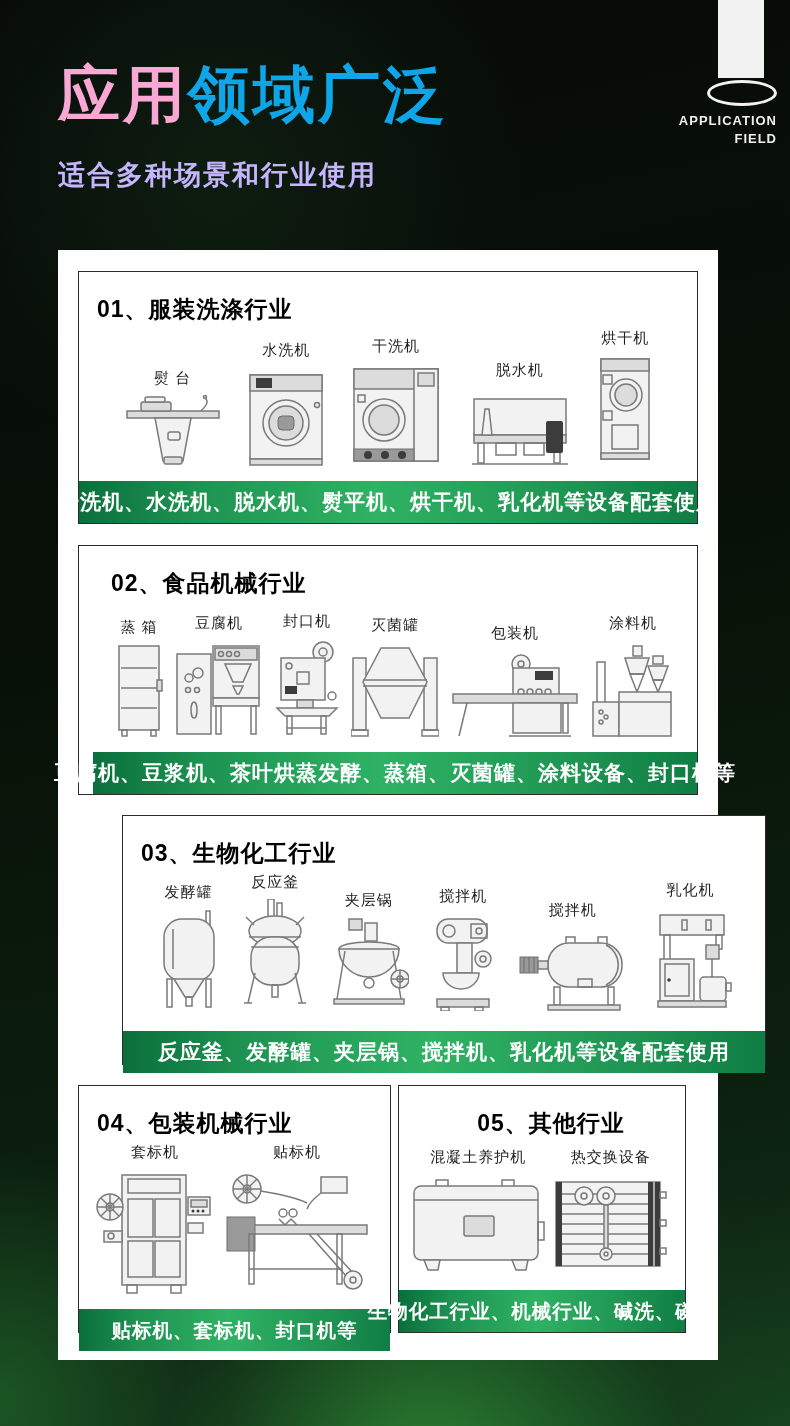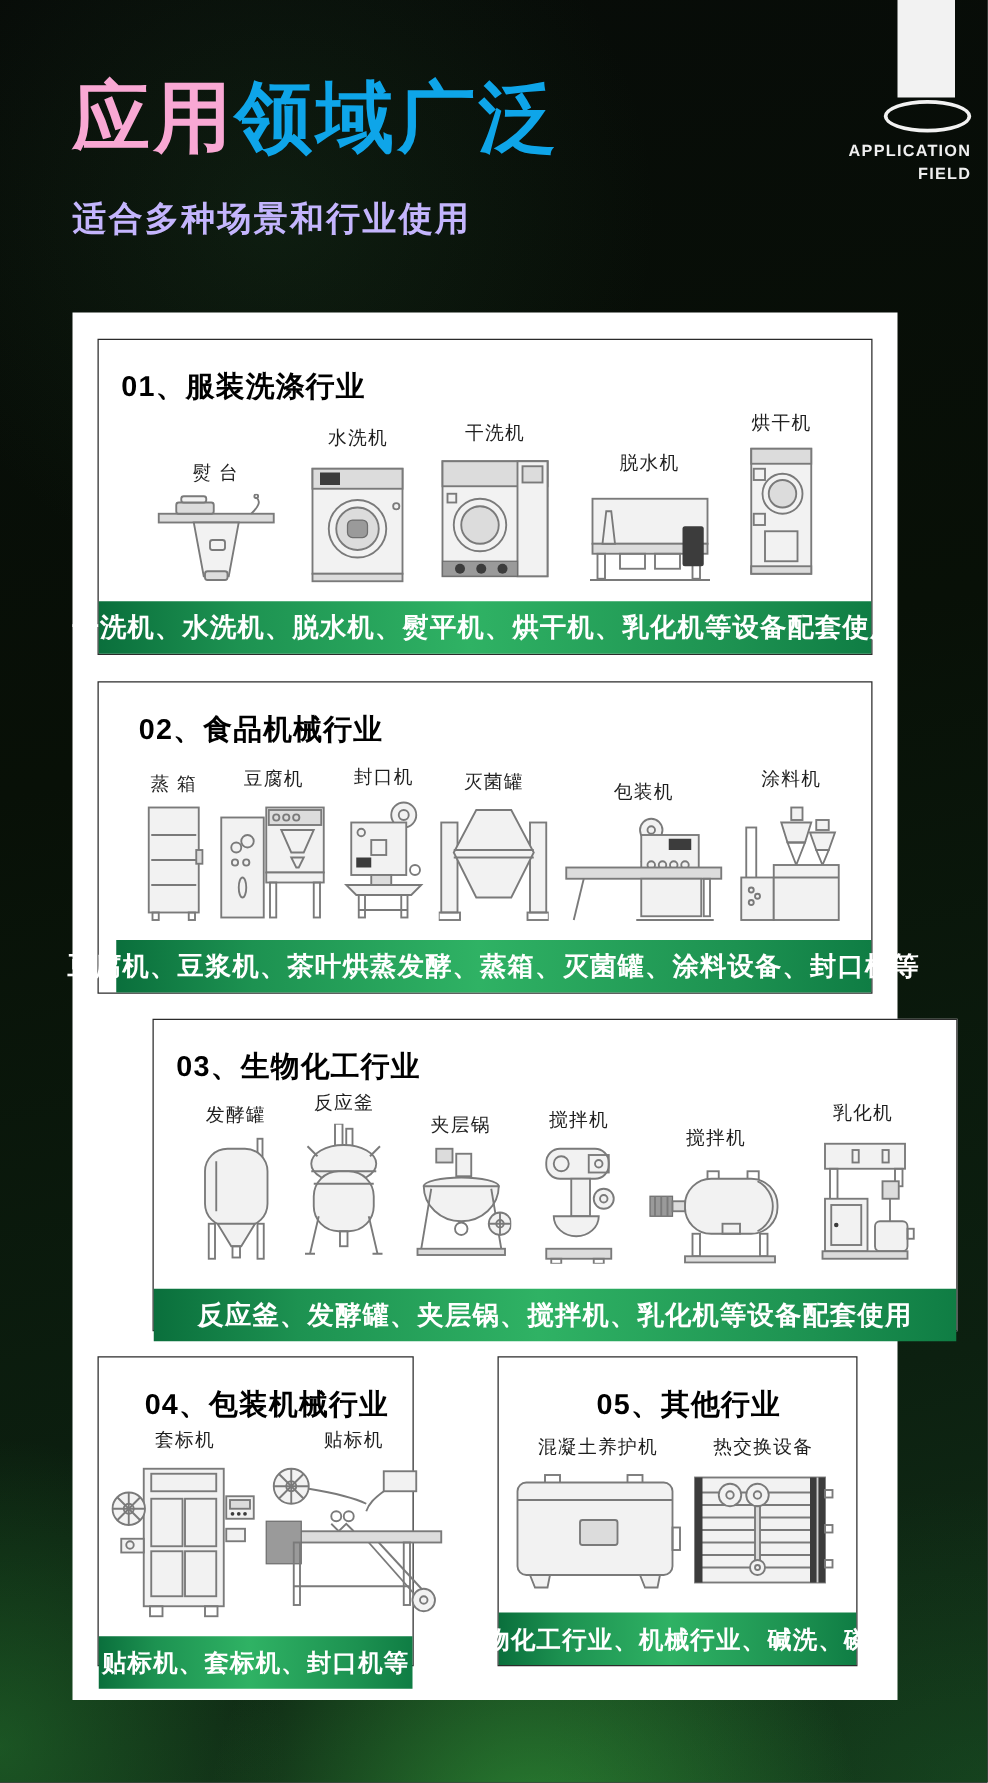--- a/index.html
+++ b/index.html
@@ -21,21 +21,21 @@
   .deco{position:absolute;z-index:2;padding-left:44px;}
   .deco-line{left:718px;top:0;width:2px;height:78px;background:#f2f2f2;}
   .deco-circle{left:707px;top:80px;width:20px;height:20px;border:3px solid #f2f2f2;border-radius:50%;background:transparent;}
   .deco-tag{left:0;top:112px;width:733px;text-align:right;color:#efefef;font-size:13px;font-weight:700;letter-spacing:1px;line-height:18px;}
   
   .panel{position:absolute;left:58px;top:250px;width:660px;height:1110px;background:#ffffff;z-index:1;}
   .card{position:absolute;background:#ffffff;border:1px solid #2b2b2b;display:flex;flex-direction:column;box-sizing:border-box;}
   .card1{left:20px;top:21px;width:620px;height:253px;}
   .card2{left:20px;top:295px;width:620px;height:250px;padding-left:14px;}
   .card3{left:20px;top:565px;width:644px;height:250px;margin-left:44px;}
-  .card4{left:20px;top:835px;width:253px;height:248px;text-align:center;}
+  .card4{left:20px;top:835px;width:313px;height:248px;}
   .card5{left:340px;top:835px;width:288px;height:248px;text-align:center;}
   .card-title{font-size:23px;font-weight:700;color:#000000;margin:22px 0 0 18px;letter-spacing:1px;}
   .machines{flex:1;display:flex;align-items:flex-end;justify-content:space-evenly;padding:4px 18px 14px 18px;}
   .machine{display:flex;flex-direction:column;align-items:center;}
   .machine-label{font-size:15px;color:#1f1f1f;margin-bottom:7px;white-space:nowrap;letter-spacing:1px;}
   .banner{height:42px;flex:0 0 42px;display:flex;align-items:center;justify-content:center;
           background:linear-gradient(90deg,#0a6f3c 0%,#1d9251 18%,#2fb264 48%,#1d9251 82%,#0f7d44 100%);
           color:#ffffff;font-weight:700;font-size:21px;letter-spacing:1px;white-space:nowrap;}
   .card4 .banner,.card5 .banner{font-size:19.5px;}
   

